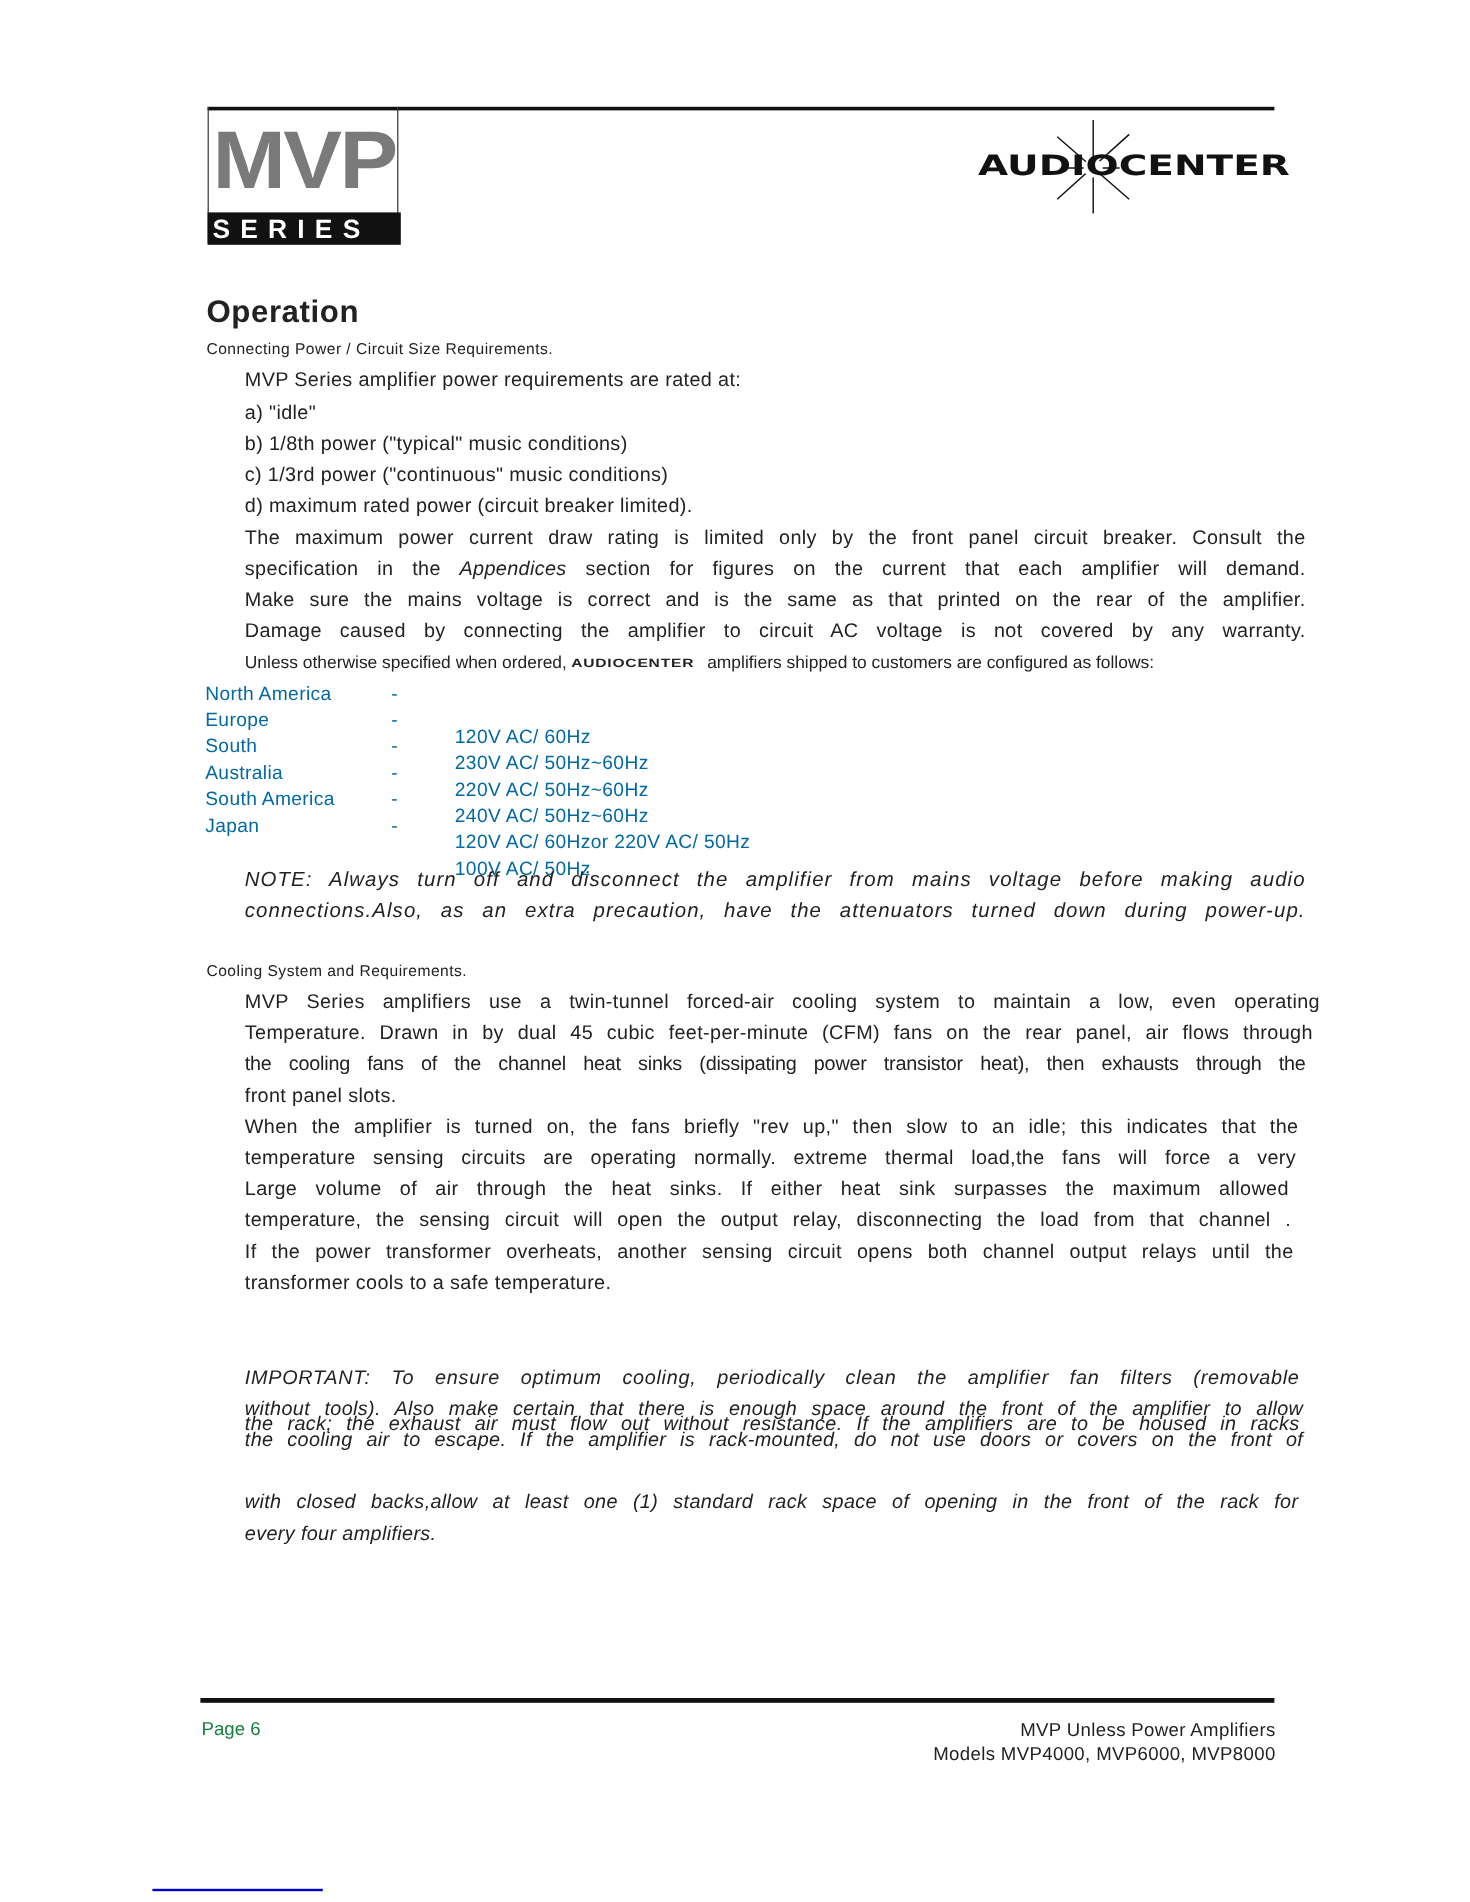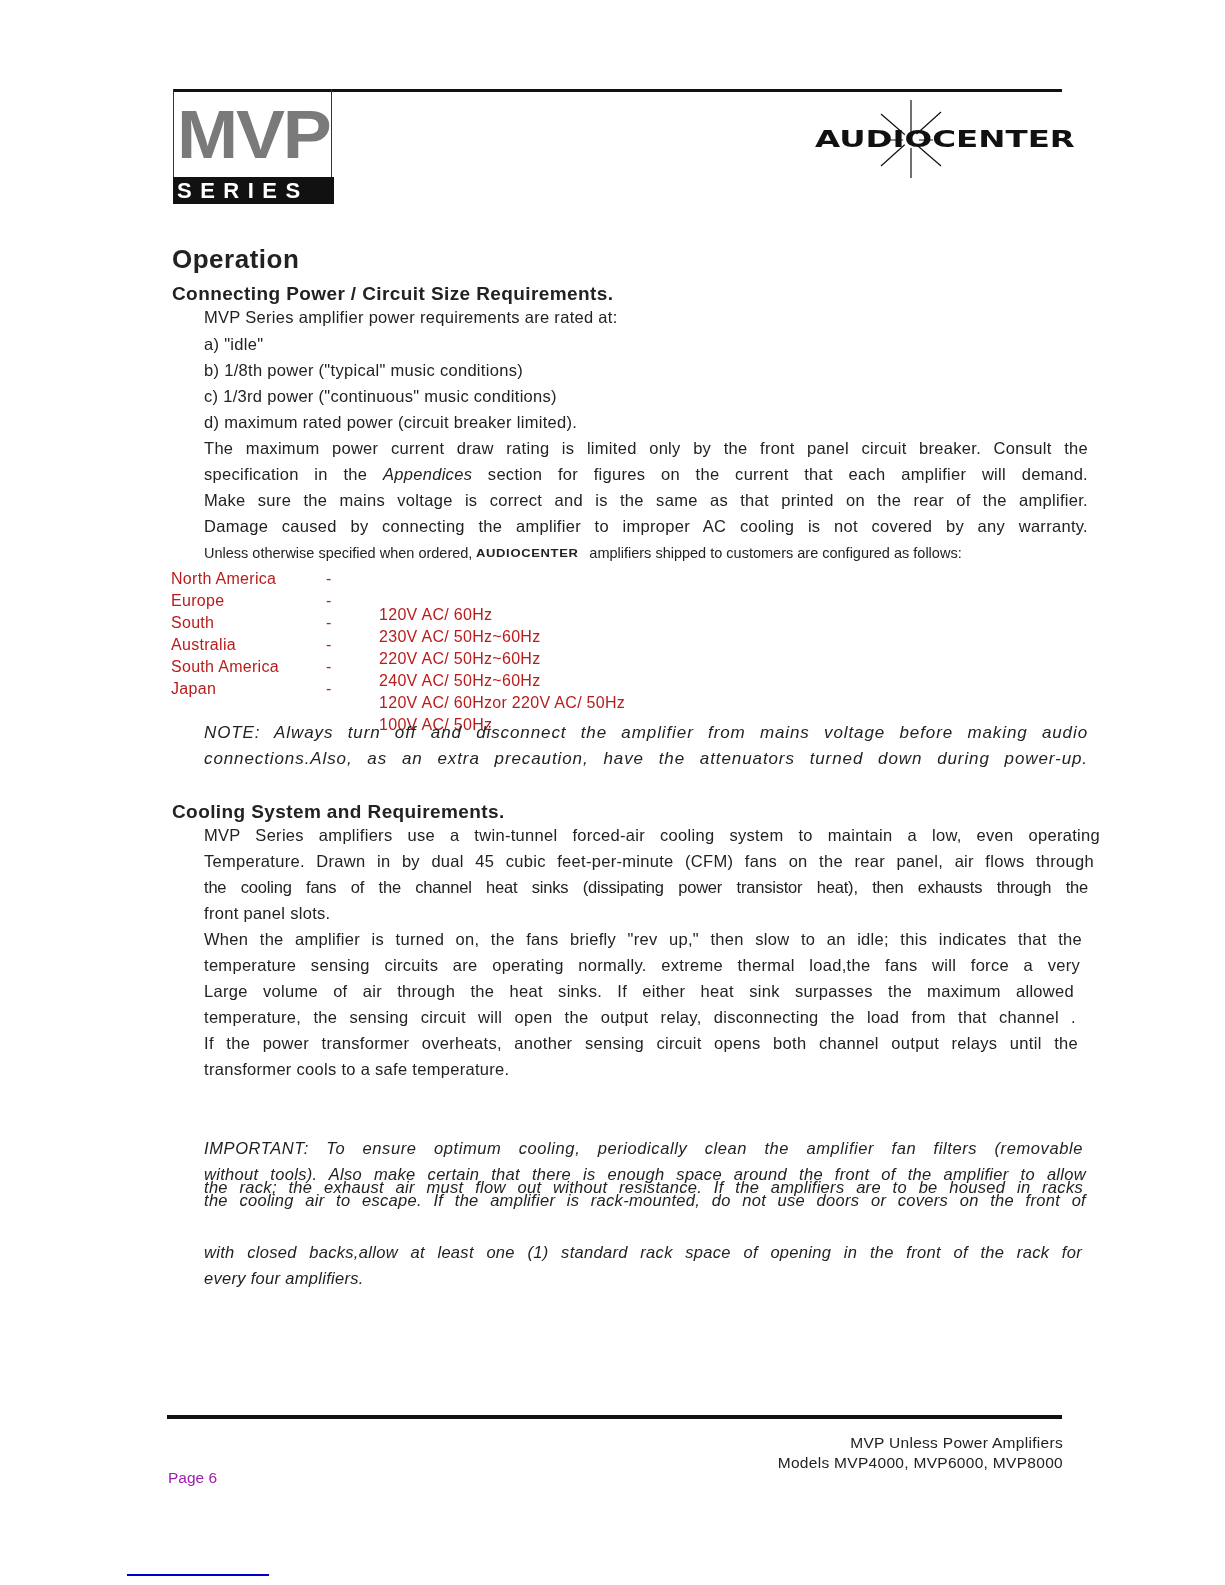--- a/index.html
+++ b/index.html
@@ -7,32 +7,32 @@
          font-family:"Liberation Sans","DejaVu Sans",sans-serif; color:#222; }
   .abs { position:absolute; }
   .topline { left:173px; top:89px; width:889px; height:3px; background:#111; }
   .mvp-box { left:173px; top:89px; width:159px; height:114px; border-left:1px solid #333; border-right:1px solid #333; box-sizing:border-box; }
   .mvp-text { left:177px; top:100px; font-size:68px; font-weight:bold; color:#7a7a7a; letter-spacing:-2px; line-height:68px; transform:scaleX(1.08); transform-origin:left; }
   .series-bar { left:173px; top:177px; width:161px; height:27px; background:#111; }
   .series-text { left:177px; top:178px; font-size:22px; font-weight:bold; color:#fff; letter-spacing:8.5px; line-height:26px; }
   .logo { left:815px; top:100px; width:240px; height:80px; }
   .logo-text { position:absolute; left:0; top:24px; font-size:26px; font-weight:bold; color:#111; letter-spacing:0px; font-family:"DejaVu Sans",sans-serif; transform:scaleX(1.25) scaleY(0.9); transform-origin:left; }
   .h1 { left:172px; top:244px; font-size:26px; font-weight:bold; color:#222; letter-spacing:0.5px; }
-  .h2 { left:172px; font-size:19px; font-weight:bold; color:#222; letter-spacing:0.4px;text-align:center; }
+  .h2 { left:172px; font-size:13px; font-weight:normal; color:#222; letter-spacing:0.4px;text-align:center; }
   .line { left:172px; font-size:16.5px; color:#222; white-space:nowrap; letter-spacing:0.3px;margin-left:32px; }
   .small { font-size:14.5px; letter-spacing:0; }
   .it { font-style:italic; }
   .just { width:884px; text-align:justify; text-align-last:justify; }
   .table .c1 { position:absolute; left:0; }
   .table .c2 { position:absolute; left:155px; }
   .table .c3 { position:absolute; left:208px;margin-top:36px; }
-  .tbl-row { left:171px; font-size:16px; color:#b91c1c; white-space:nowrap; height:22px; width:600px; letter-spacing:0.3px; }
+  .tbl-row { left:171px; font-size:16px; color:#0369a1; white-space:nowrap; height:22px; width:600px; letter-spacing:0.3px; }
   .inline-logo { display:inline-block; font-weight:bold; font-size:10px; letter-spacing:0.5px; transform:scaleX(1.3); transform-origin:left; margin-right:30px; vertical-align:1px; }
   .botline { left:167px; top:1415px; width:895px; height:4px; background:#111; }
-  .footer-left { left:168px; top:1433px; font-size:15.5px; color:#a21caf;margin-top:36px; }
+  .footer-left { left:168px; top:1433px; font-size:15.5px; color:#15803d; }
   .footer-right { right:162px; top:1433px; font-size:15.5px; color:#222; text-align:right; line-height:20px; letter-spacing:0.3px; }
   .linkline { left:127px; top:1574px; width:142px; height:2px; background:#0000cc; }
 </style>
 </head>
 <body>
 
 <div class="abs topline"></div>
 <div class="abs mvp-box"></div>
 <div class="abs mvp-text">MVP</div>
 <div class="abs series-bar"></div>
@@ -56,21 +56,21 @@
 <div class="abs h2" style="top:283px">Connecting Power / Circuit Size Requirements.</div>
 <div class="abs line" style="top:308px">MVP Series amplifier power requirements are rated at:</div>
 <div class="abs line" style="top:335px">a) "idle"</div>
 <div class="abs line" style="top:361px">b) 1/8th power ("typical" music conditions)</div>
 <div class="abs line" style="top:387px">c) 1/3rd power ("continuous" music conditions)</div>
 <div class="abs line" style="top:413px">d) maximum rated power (circuit breaker limited).</div>
 
 <div class="abs line just" style="top:439px">The maximum power current draw rating is limited only by the front panel circuit breaker. Consult  the</div>
 <div class="abs line just" style="top:465px"><span>specification in the </span><span class="it">Appendices</span><span> section for figures on the current that each amplifier will demand.</span></div>
 <div class="abs line just" style="top:491px">Make sure the mains voltage is correct and is the same as that printed on the rear of the amplifier.</div>
-<div class="abs line just" style="top:517px">Damage caused by connecting the amplifier to improper AC cooling is not covered by any warranty.</div>
+<div class="abs line just" style="top:517px">Damage caused by connecting the amplifier to circuit AC voltage is not covered by any warranty.</div>
 
 <div class="abs line small" style="top:545px; width:884px">
   <span>Unless otherwise specified when ordered,</span>
   <span class="inline-logo">AUDIOCENTER</span>
   <span>amplifiers shipped to customers are configured as follows:</span>
 </div>
 
 <div class="table">
   <div class="abs tbl-row" style="top:570px">
       <span class="c1">North America</span>

